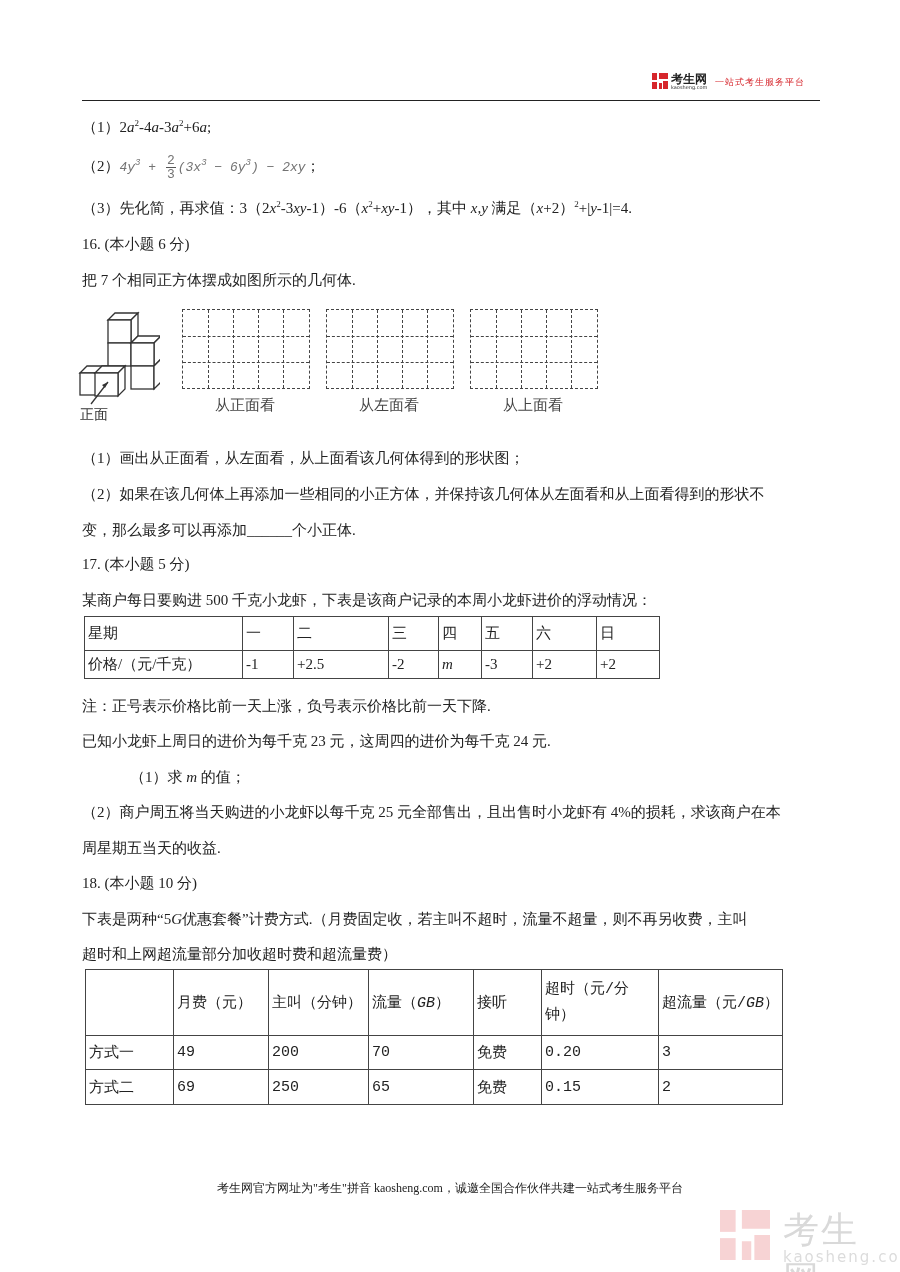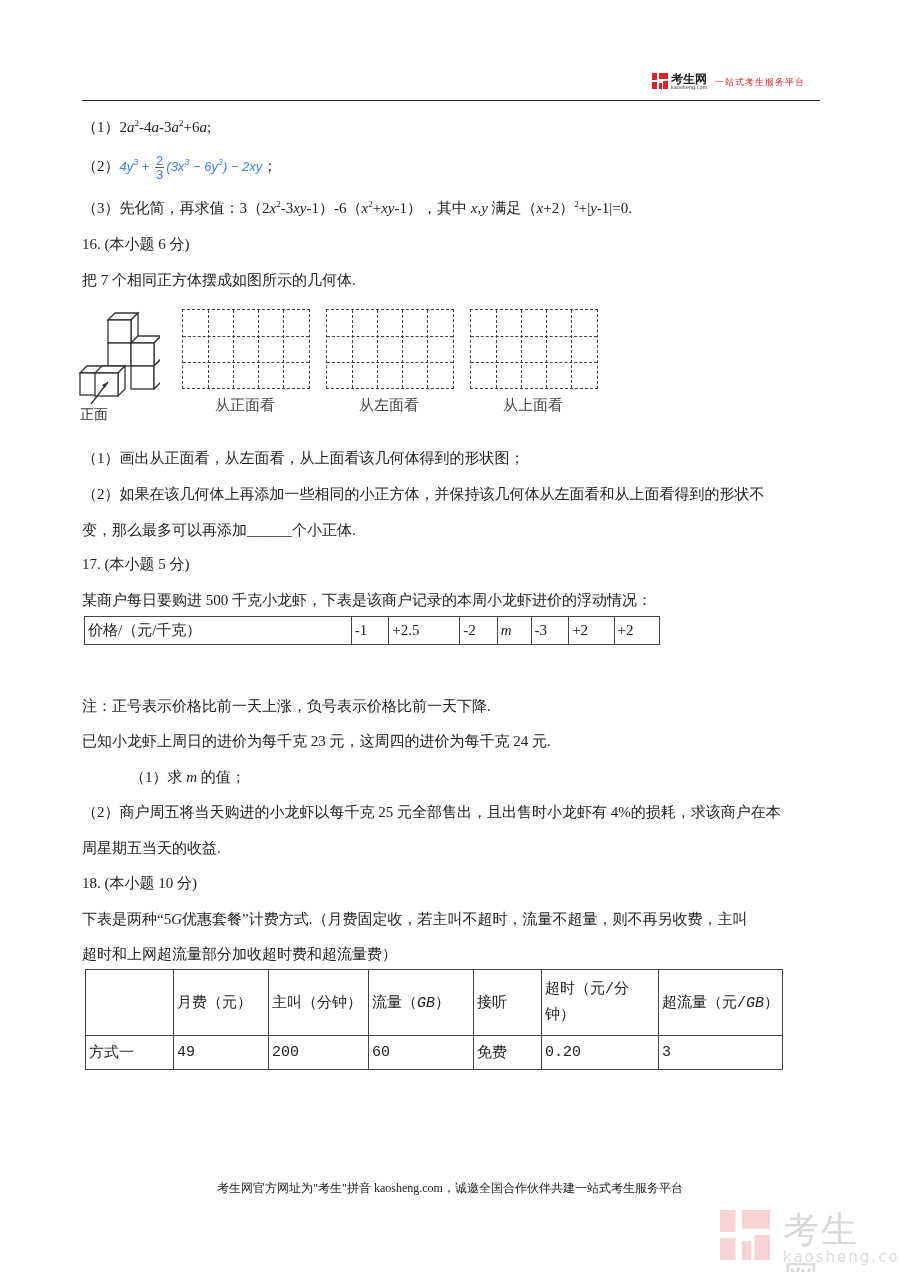--- a/index.html
+++ b/index.html
@@ -15,21 +15,21 @@
   .hdr-rule { left: 82px; top: 100px; width: 738px; height: 1px; background: #222; }
   .logo-mark { position: absolute; left: 0; top: 2px; width: 16px; height: 16px; }
   .logo-text { position: absolute; left: 19px; top: 0px; font-family: "DejaVu Sans", sans-serif; font-size: 12px; color: #222; font-weight: bold; letter-spacing: 0px; }
   .logo-sub { position: absolute; left: 19px; top: 13px; font-family: "DejaVu Sans", sans-serif; font-size: 5px; color: #333; }
   .logo-slogan { position: absolute; left: 63px; top: 5px; font-family: "DejaVu Sans", sans-serif; font-size: 9px; color: #d6262c; letter-spacing: 1px; }
 
   
   .frac { display: inline-block; vertical-align: middle; text-align: center; font-size: 13px; line-height: 13px; margin: 0 2px; }
   .frac .num { display: block; border-bottom: 1px solid #555; padding: 0 1px; }
   .frac .den { display: block; }
-  .mathgray { color: #3b82f6; font-family: Liberation Sans, sans-serif; font-size: 13px; }
+  .mathgray { color: #737373; font-family: Liberation Mono, monospace; font-size: 13px; }
 
   
   .grid { position: absolute; top: 309px; width: 128px; height: 80px; border: 1.5px dashed #444; box-sizing: border-box; }
   .grid .vl { position: absolute; top: 0; bottom: 0; width: 0; border-left: 1.5px dashed #444; }
   .grid .hl { position: absolute; left: 0; right: 0; height: 0; border-top: 1.5px dashed #444; }
   .grid-cap { position: absolute; top: 396px; font-family: "DejaVu Sans", sans-serif; font-size: 15px; color: #444; width: 130px; text-align: center; }
 
   
   table.t { position: absolute; border-collapse: collapse; font-size: 15px; }
   table.t td { border: 1px solid #444; padding: 0 0 0 3px; vertical-align: middle; text-align: left; }
@@ -58,21 +58,21 @@
 
 <div class="line" style="top:117px;">
   <span>（1）</span><span id="p1expr"><span>2</span><i>a</i><sup>2</sup><span>-4</span><i>a</i><span>-3</span><i>a</i><sup>2</sup><span>+6</span><i>a</i><span>;</span></span>
 </div>
 
 <div class="line" style="top:152px; line-height:28px;">
   <span>（2）</span><span class="mathgray it"><span>4y</span><sup>3</sup></span><span class="mathgray"> + </span><span class="frac mathgray"><span class="num">2</span><span class="den">3</span></span><span class="mathgray it"><span>(3x</span><sup>3</sup><span> − 6y</span><sup>3</sup><span>) − 2xy</span></span><span>；</span>
 </div>
 
 <div class="line" style="top:198px;">
-  <span>（3）</span><span>先化简，再求值：3（2</span><i>x</i><sup>2</sup><span>-3</span><i>xy</i><span>-1）-6（</span><i>x</i><sup>2</sup><span>+</span><i>xy</i><span>-1），其中 </span><i>x,y</i><span> 满足（</span><i>x</i><span>+2）</span><sup>2</sup><span>+|</span><i>y</i><span>-1|=0.</span>
+  <span>（3）</span><span>先化简，再求值：3（2</span><i>x</i><sup>2</sup><span>-3</span><i>xy</i><span>-1）-6（</span><i>x</i><sup>2</sup><span>+</span><i>xy</i><span>-1），其中 </span><i>x,y</i><span> 满足（</span><i>x</i><span>+2）</span><sup>2</sup><span>+|</span><i>y</i><span>-1|=4.</span>
 </div>
 
 <div class="line" style="top:234px;">16. (本小题 6 分)</div>
 <div class="line" style="top:270px;">把 7 个相同正方体摆成如图所示的几何体.</div>
 
 <svg class="abs" style="left:78px; top:308px;" width="82" height="100" viewBox="0 0 82 100">
   <g fill="#fff" stroke="#333" stroke-width="1.3">
 
     <polygon points="30,12 37,5 60,5 53,12"></polygon>
     <polygon points="53,12 60,5 60,28 53,35"></polygon>
@@ -129,20 +129,30 @@
 <div class="line" style="top:484px;">（2）如果在该几何体上再添加一些相同的小正方体，并保持该几何体从左面看和从上面看得到的形状不</div>
 <div class="line" style="top:520px;">
   <span>变，那么最多可以再添加</span><span>______</span><span>个小正体.</span>
 </div>
 
 <div class="line" style="top:554px;">17. (本小题 5 分)</div>
 <div class="line" style="top:590px;">某商户每日要购进 500 千克小龙虾，下表是该商户记录的本周小龙虾进价的浮动情况：</div>
 
 <table class="t" style="left:84px; top:616px; width:576px;">
   <tbody>
+      <tr style="height:34px;">
+    <td style="width:154px">星期</td>
+    <td style="width:47px">一</td>
+    <td style="width:91px">二</td>
+    <td style="width:46px">三</td>
+    <td style="width:39px">四</td>
+    <td style="width:47px">五</td>
+    <td style="width:60px">六</td>
+    <td>日</td>
+  </tr>
   <tr style="height:28px;">
     <td>价格/（元/千克）</td>
     <td>-1</td>
     <td>+2.5</td>
     <td>-2</td>
     <td class="it">m</td>
     <td>-3</td>
     <td>+2</td>
     <td>+2</td>
   </tr>
@@ -171,24 +181,33 @@
     <td style="width:96px">主叫（分钟）</td>
     <td style="width:101px"><span>流量（</span><i>GB</i><span>）</span></td>
     <td style="width:64px">接听</td>
     <td style="width:113px; line-height:26px;"><span>超时（元/分</span><br><span>钟）</span></td>
     <td><span>超流量（元/</span><i>GB</i><span>）</span></td>
   </tr>
   <tr style="height:34px;">
     <td>方式一</td>
     <td>49</td>
     <td>200</td>
-    <td>60</td>
+    <td>70</td>
     <td>免费</td>
     <td>0.20</td>
     <td>3</td>
+  </tr>
+  <tr style="height:35px;">
+    <td>方式二</td>
+    <td>69</td>
+    <td>250</td>
+    <td>65</td>
+    <td>免费</td>
+    <td>0.15</td>
+    <td>2</td>
   </tr>
 </tbody>
   </table>
 
 <div class="footer-text">考生网官方网址为"考生"拼音 kaosheng.com，诚邀全国合作伙伴共建一站式考生服务平台</div>
 <div class="wm">
   <svg class="abs" style="left:0; top:4px;" width="56" height="50" viewBox="0 0 16 16">
     <rect x="0" y="0" width="5" height="7" fill="#f7d3d4"></rect>
     <rect x="0" y="9" width="5" height="7" fill="#f7d3d4"></rect>
     <rect x="7" y="0" width="9" height="6" fill="#f7d3d4"></rect>

